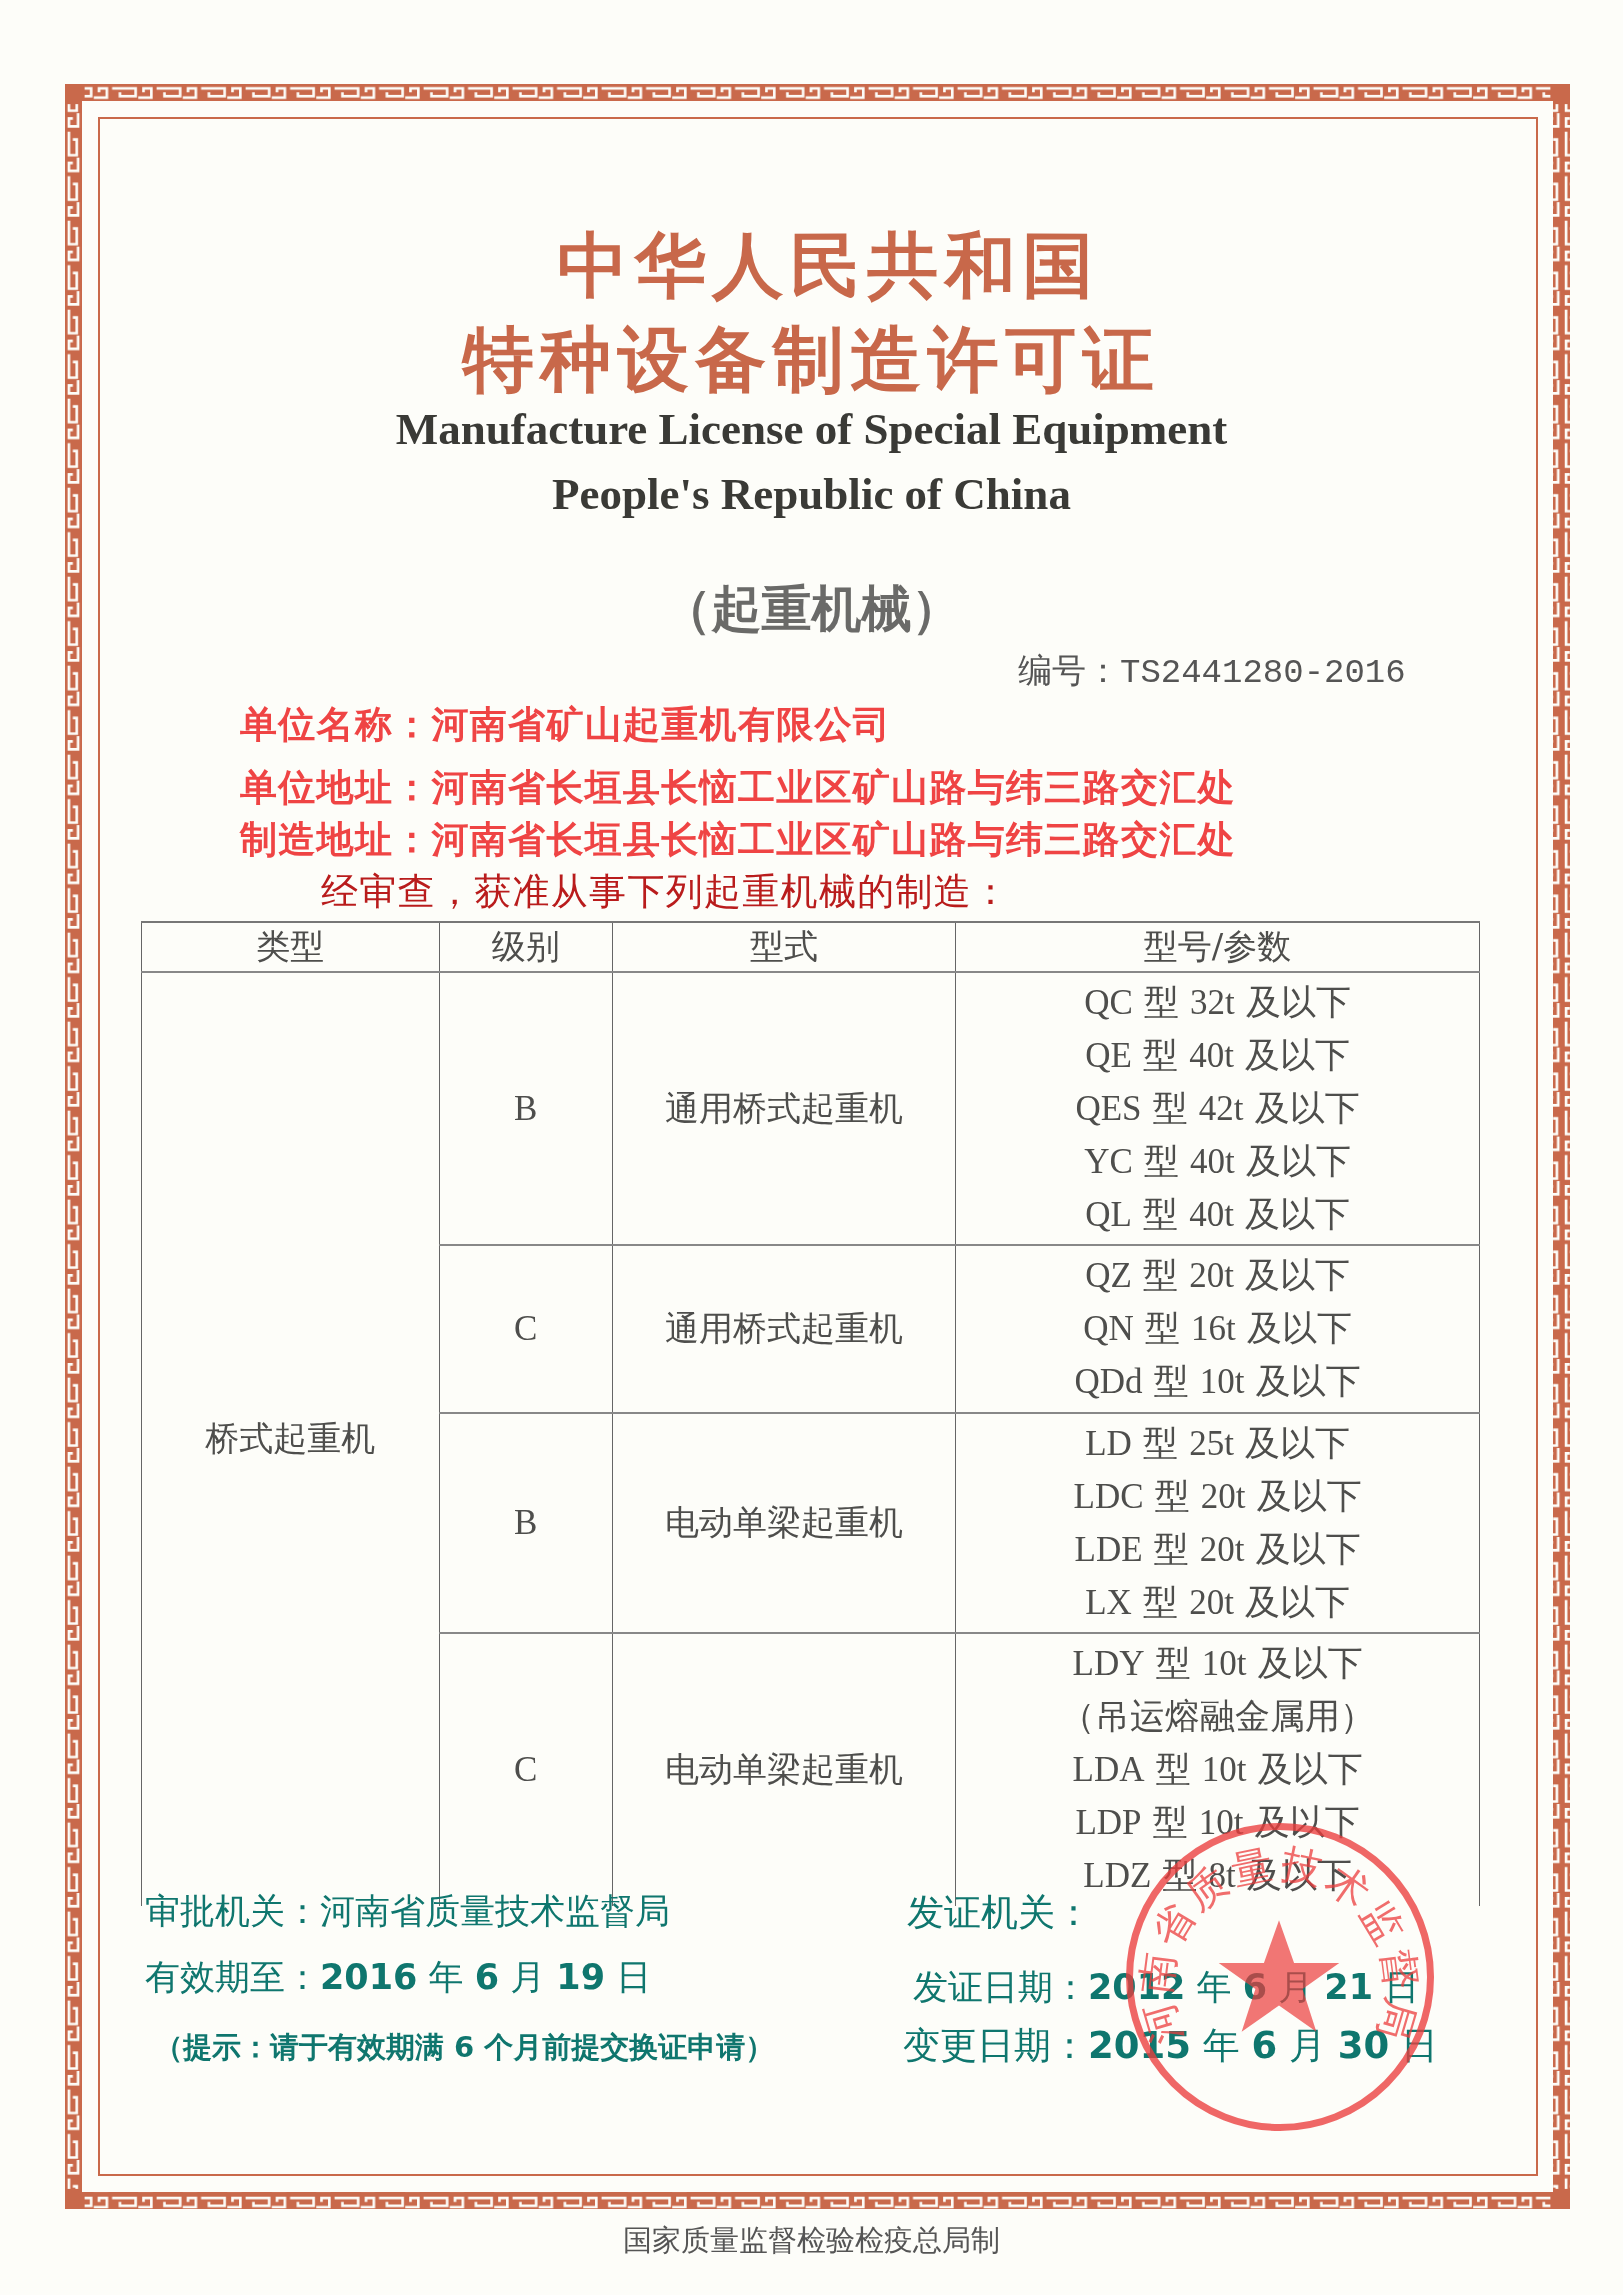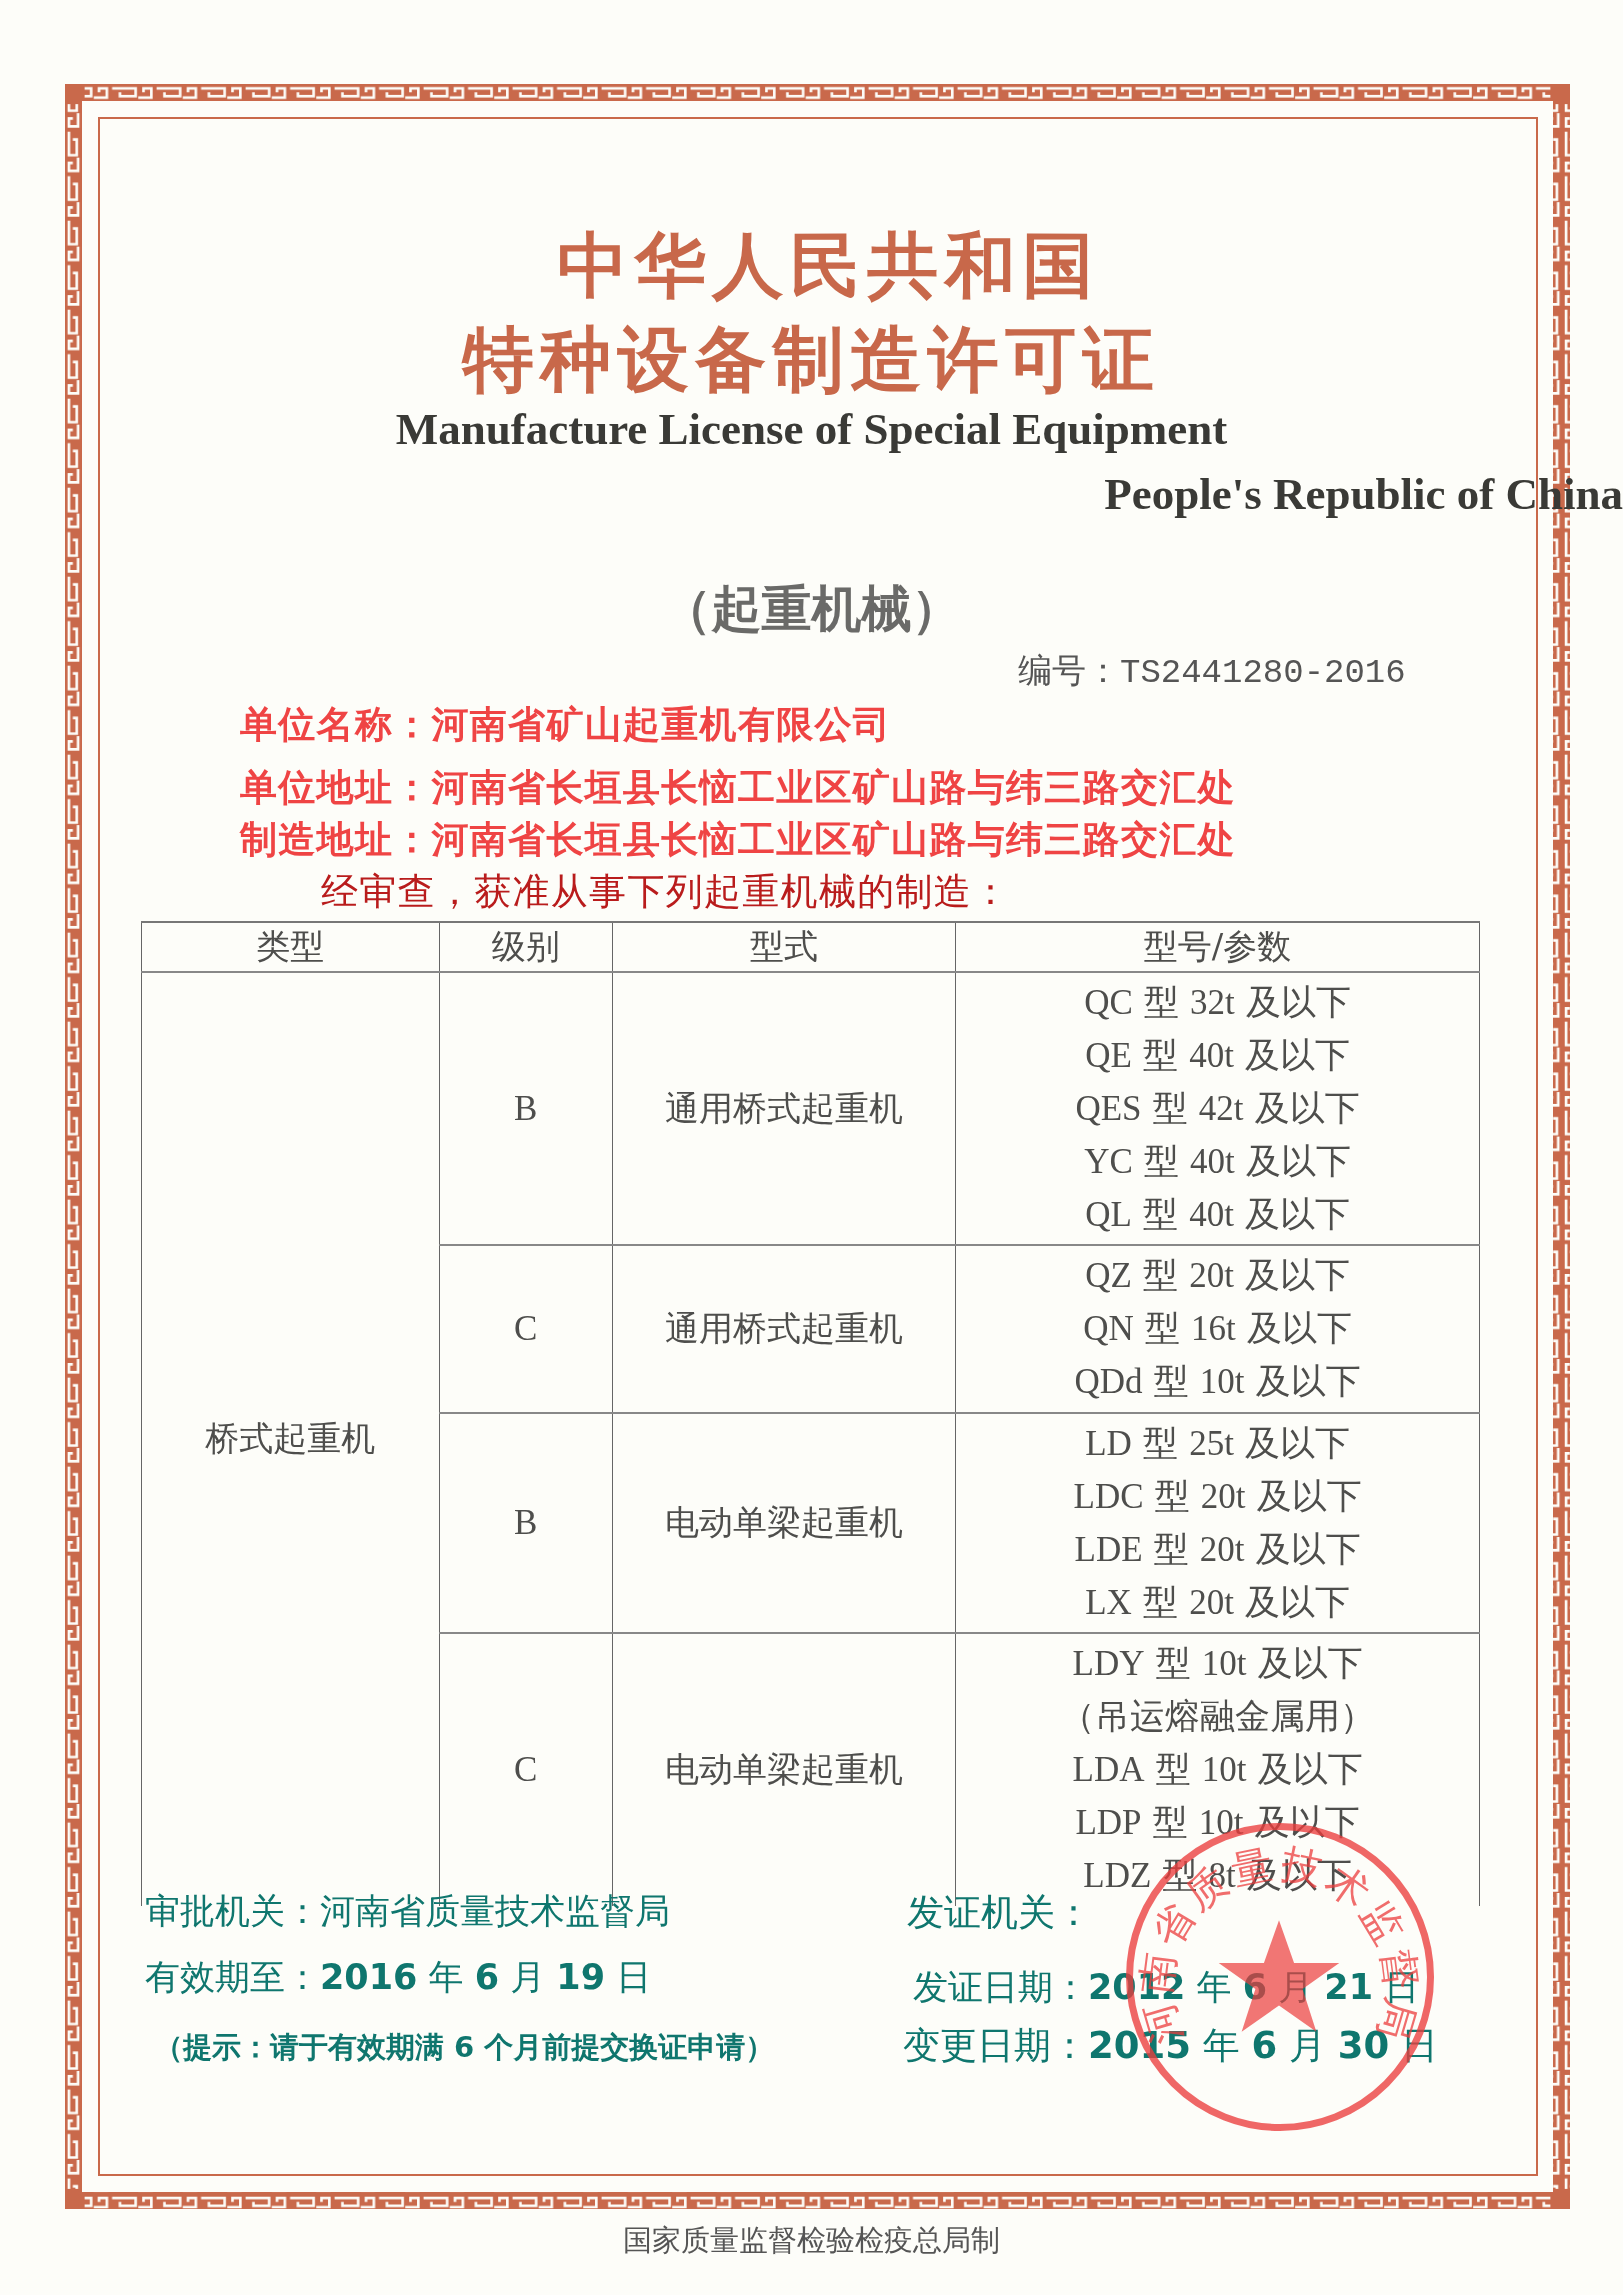--- a/index.html
+++ b/index.html
@@ -11,21 +11,21 @@
   .border-inner { left: 98px; top: 117px; width: 1440px; height: 2059px;
     border: 2.6px solid #c9694b; box-sizing: border-box; }
   .fret { left: 65px; top: 84px; width: 1505px; height: 2125px; }
   .title-cn { left: 0; width: 1623px; text-align: center; color: #c8684a;
     font-family: "DejaVu Sans", sans-serif; font-weight: bold; letter-spacing: 6.5px; }
   .t1 { top: 219px; font-size: 71px; padding-left: 17px; }
   .t2 { top: 313px; font-size: 71px; }
   .title-en { left: 0; width: 1623px; text-align: center; color: #3a3a36;
     font-family: "Liberation Serif", serif; font-weight: bold; font-size: 45px; }
   .e1 { top: 403px; }
-  .e2 { top: 468px; text-align: right; }
+  .e2 { top: 468px; }
   .cat { left: 0; width: 1623px; top: 576px; text-align: center; font-size: 50px; font-weight: bold;
     color: #6a6a68; font-family: "DejaVu Sans", sans-serif; }
   .licno { left: 1018px; top: 648px; font-size: 34px; color: #555; }
   .licno .v { font-family: "Liberation Mono", monospace; }
   .field { left: 240px; font-size: 37px; color: #ef4444; white-space: nowrap; letter-spacing: 1.3px; font-weight: bold; }
   .f1 { top: 700px; } .f2 { top: 763px; } .f3 { top: 815px; }
   .approve { left: 321px; top: 867px; font-size: 37px; color: #b91c1c; letter-spacing: 1.3px; }
   table.grid { position: absolute; left: 141px; top: 921px; width: 1339px; border-collapse: collapse;
     font-size: 34px; color: #4e4e4c; }
   table.grid th { font-weight: normal; height: 48px; border-top: 2.6px solid #777; border-bottom: 2.6px solid #888;

